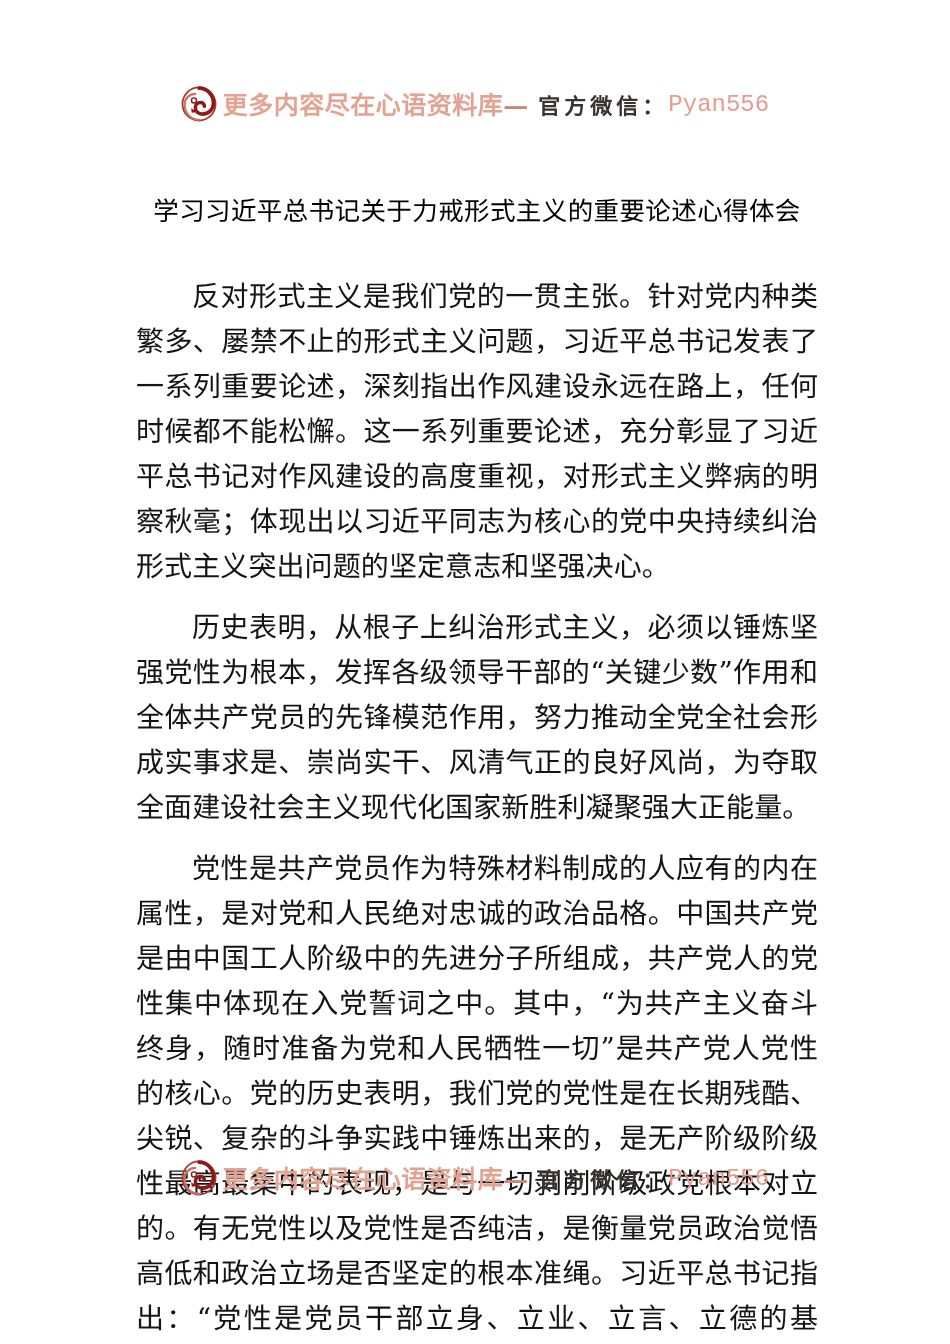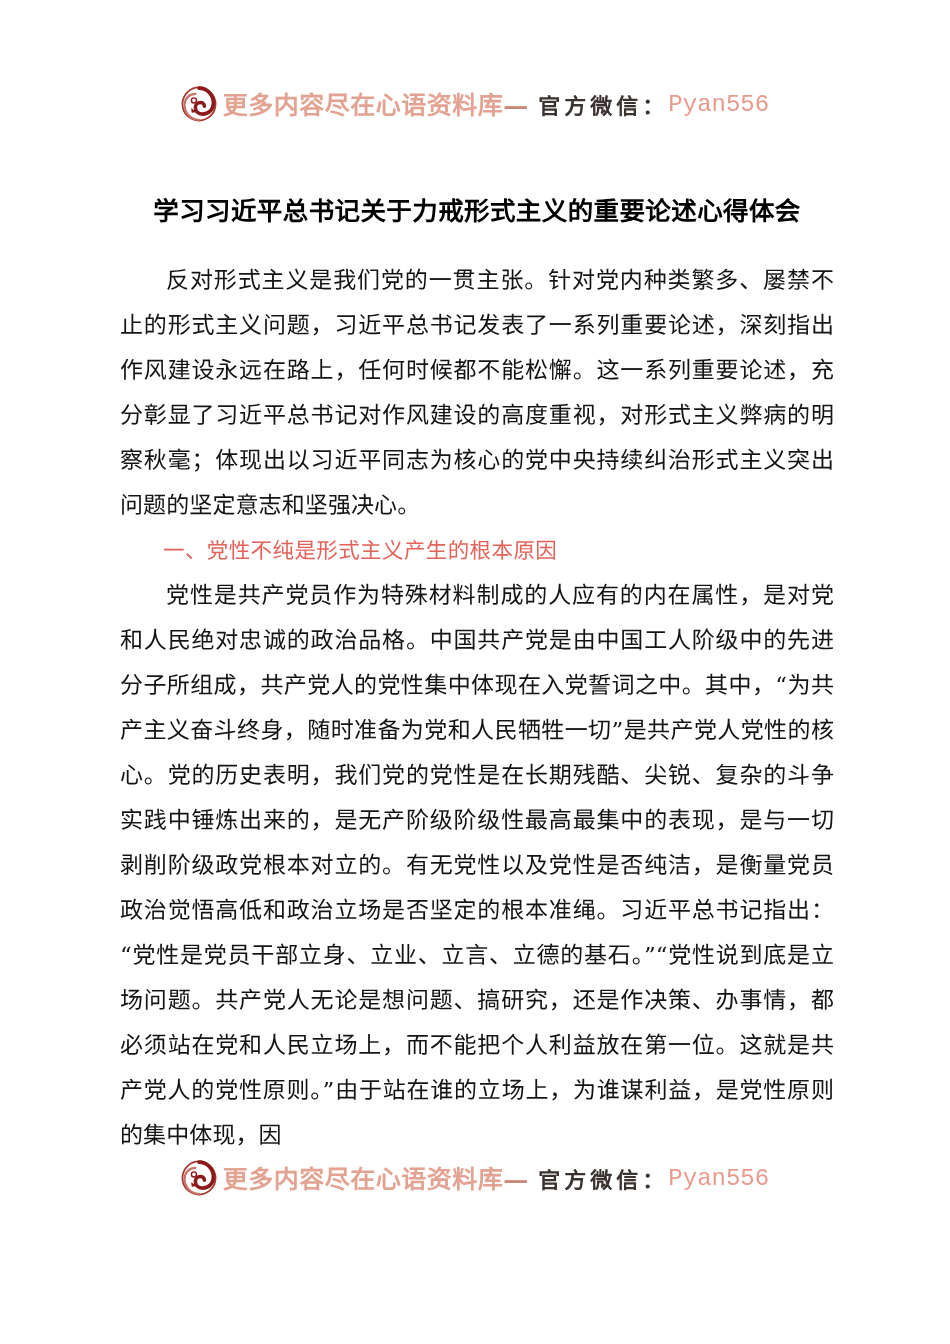--- a/index.html
+++ b/index.html
@@ -89,44 +89,44 @@
   
   .doc {
     position: absolute;
     left: 120px;
     top: 0;
     width: 714px;
   }
 
   .doc-title {
     font-family: "DejaVu Sans", "Liberation Sans", sans-serif;
-    font-weight: bold;
+    font-weight: normal;
     font-size: 25.5px;
     line-height: 1.3;
     letter-spacing: 0.4px;
     color: #000000;
     text-align: center;
     margin: 0;
     position: absolute;
     top: 195px;
     left: 0;
     width: 714px;
   }
 
   .body-block {
     position: absolute;
     top: 258px;
     left: 0;
     width: 714px;
   }
 
   p.para {
-    margin: 0;
+    margin: 16px;
     font-family: "DejaVu Serif", "Liberation Serif", serif;
-    font-size: 23px;
+    font-size: 28px;
     line-height: 45px;
     color: #141414;
     text-align: justify;
     text-align-last: left;
     text-indent: 2em;
     letter-spacing: 0.1px;
     word-break: break-all;
   }
 
   p.section-heading {
@@ -156,21 +156,21 @@
     <span class="wm-main">更多内容尽在心语资料库</span>
       <span class="wm-dash">—</span>
       <span class="wm-wechat">官方微信：</span>
       <span class="wm-handle">Pyan556</span>
   </div>
 
   <div class="doc">
     <h1 class="doc-title">学习习近平总书记关于力戒形式主义的重要论述心得体会</h1>
     <div class="body-block">
       <p class="para">反对形式主义是我们党的一贯主张。针对党内种类繁多、屡禁不止的形式主义问题，习近平总书记发表了一系列重要论述，深刻指出作风建设永远在路上，任何时候都不能松懈。这一系列重要论述，充分彰显了习近平总书记对作风建设的高度重视，对形式主义弊病的明察秋毫；体现出以习近平同志为核心的党中央持续纠治形式主义突出问题的坚定意志和坚强决心。</p>
-      <p class="section-heading">一、党性不纯是形式主义产生的根本原因</p>
+      <p class="para">历史表明，从根子上纠治形式主义，必须以锤炼坚强党性为根本，发挥各级领导干部的“关键少数”作用和全体共产党员的先锋模范作用，努力推动全党全社会形成实事求是、崇尚实干、风清气正的良好风尚，为夺取全面建设社会主义现代化国家新胜利凝聚强大正能量。</p>
       <p class="para">党性是共产党员作为特殊材料制成的人应有的内在属性，是对党和人民绝对忠诚的政治品格。中国共产党是由中国工人阶级中的先进分子所组成，共产党人的党性集中体现在入党誓词之中。其中，“为共产主义奋斗终身，随时准备为党和人民牺牲一切”是共产党人党性的核心。党的历史表明，我们党的党性是在长期残酷、尖锐、复杂的斗争实践中锤炼出来的，是无产阶级阶级性最高最集中的表现，是与一切剥削阶级政党根本对立的。有无党性以及党性是否纯洁，是衡量党员政治觉悟高低和政治立场是否坚定的根本准绳。习近平总书记指出：“党性是党员干部立身、立业、立言、立德的基石。”“党性说到底是立场问题。共产党人无论是想问题、搞研究，还是作决策、办事情，都必须站在党和人民立场上，而不能把个人利益放在第一位。这就是共产党人的党性原则。”由于站在谁的立场上，为谁谋利益，是党性原则的集中体现，因</p>
     </div>
   </div>
 
   <div class="watermark bottom">
     <svg class="wm-logo" viewBox="0 0 100 100" aria-hidden="true">
       <circle cx="50" cy="50" r="46" fill="none" stroke="#a33b33" stroke-width="5"></circle>
       <path d="M50 6 C72 6 90 24 90 48 C90 66 76 78 60 78 C48 78 40 70 40 60 C40 52 46 46 54 46 C60 46 65 50 65 56" fill="none" stroke="#8c1a1a" stroke-width="10" stroke-linecap="round"></path>
       <path d="M50 94 C28 94 10 76 10 52 C10 34 24 22 40 22" fill="none" stroke="#c9736a" stroke-width="6" stroke-linecap="round"></path>
       <circle cx="36" cy="40" r="7" fill="#ffffff" stroke="#8c1a1a" stroke-width="4"></circle>

